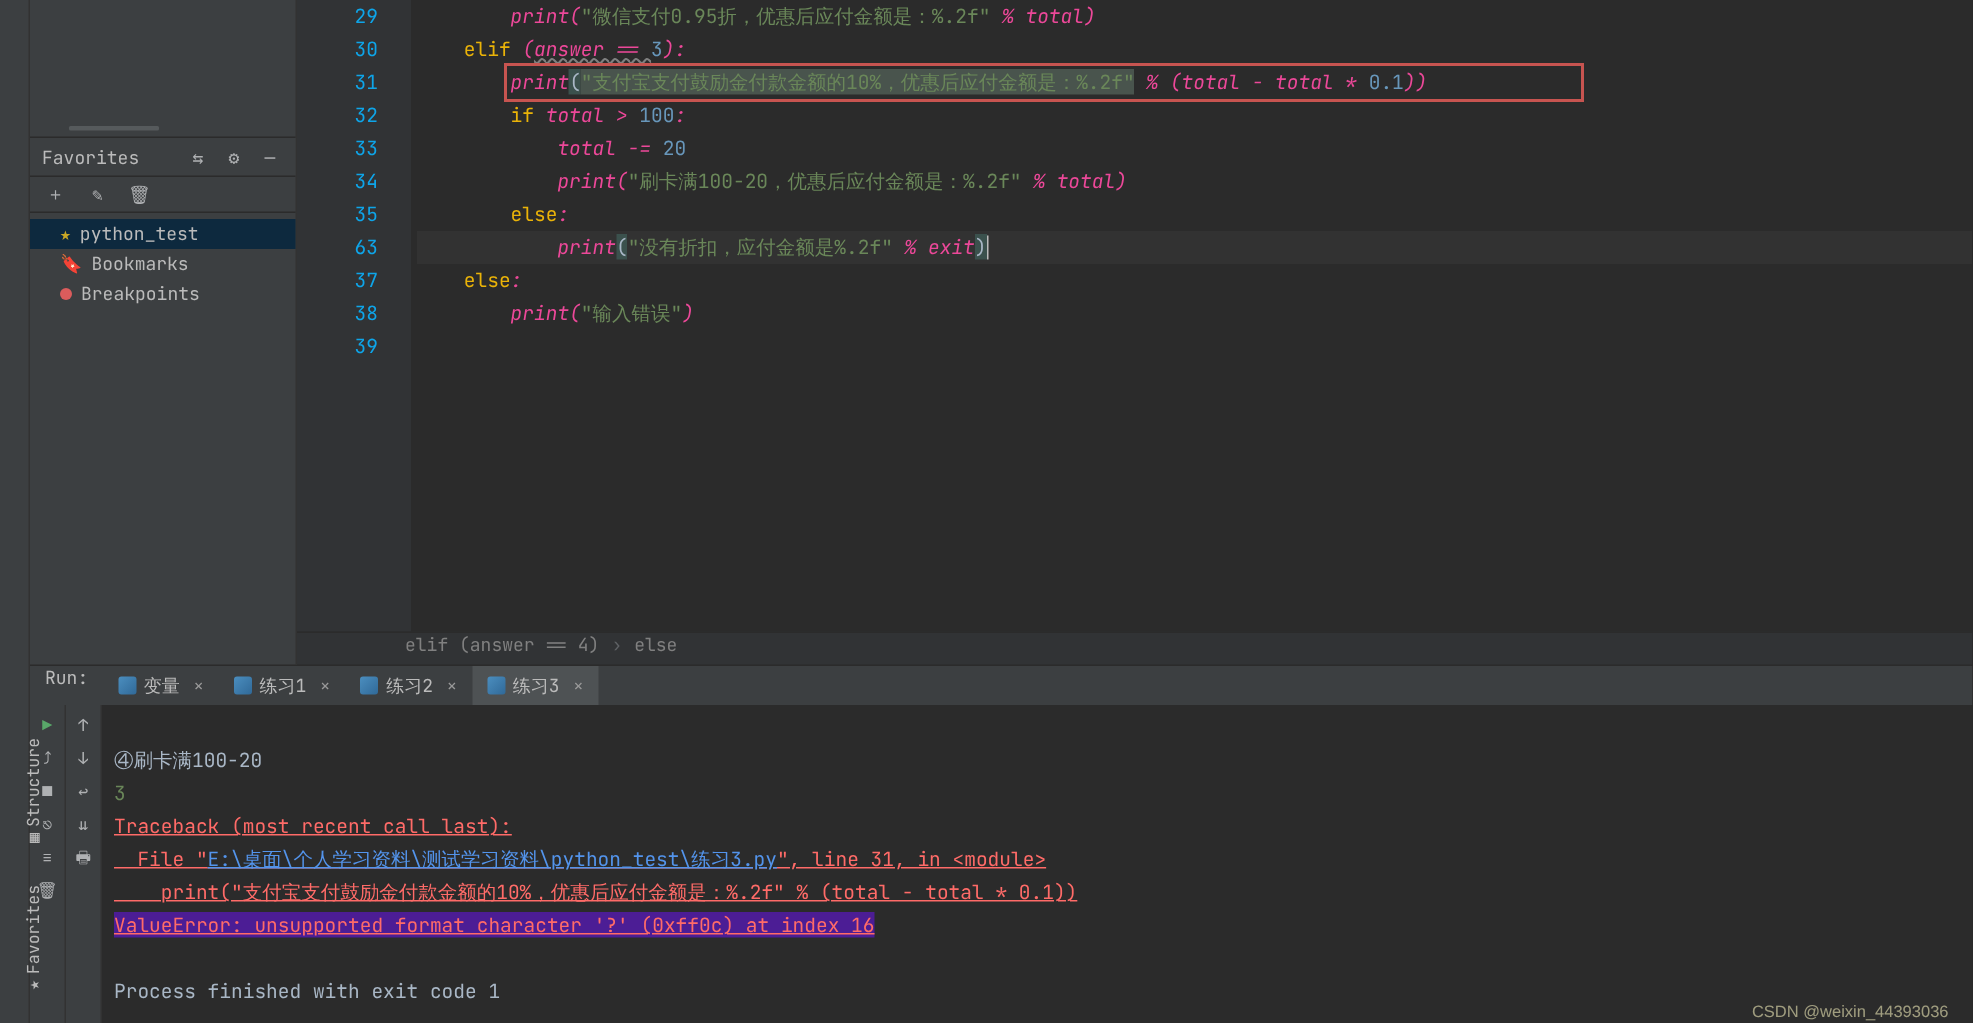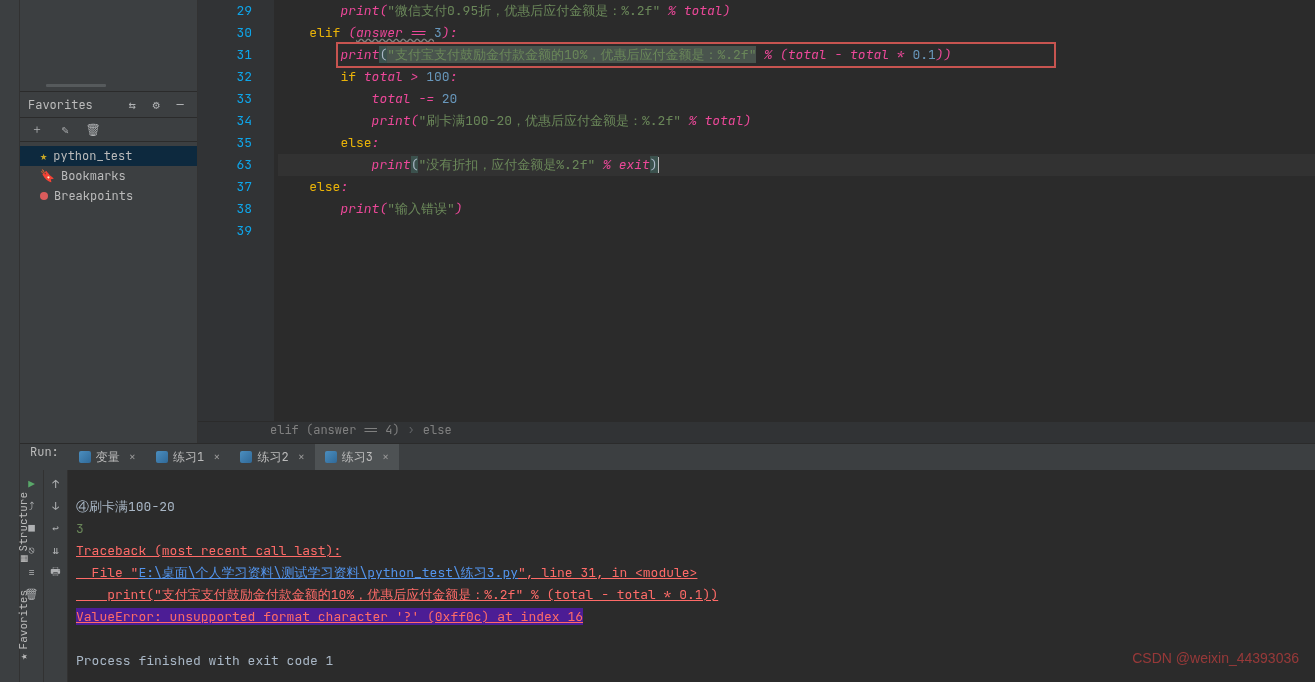--- a/index.html
+++ b/index.html
@@ -54,21 +54,21 @@
 .play { color:#59a869; }
 .console { flex:1; padding:4px 8px; font-size:13px; line-height:22px; white-space:pre; overflow:hidden; }
 .err { color:#ff6b68;text-decoration:underline; }
 .link { color:#5394ec; text-decoration:underline; }
 .grn { color:#6a8759; }
 .sel-line { background:#4c1d95; display:inline; }
 
 .rail { position:absolute; left:0; top:0; bottom:0; width:20px; background:#3c3f41; border-right:1px solid #323232; z-index:5; }
 .rail-label { position:absolute; transform:rotate(-90deg); transform-origin:left top; color:#bbb; font-size:11px; white-space:nowrap; display:flex; align-items:center; gap:4px; }
 
-.watermark { position:absolute; right:16px; bottom:16px; color:#ef4444; font-size:14px; opacity:.55; font-family:sans-serif; z-index:10; }
+.watermark { position:absolute; right:16px; bottom:1px; color:#fef9c3; font-size:11px; opacity:.55; font-family:sans-serif; z-index:10; }
 </style>
 </head>
 <body>
 
 <div class="rail">
   <div class="rail-label" style="left:16px; top:562px;">
       <span>▦</span>
       <span>Structure</span>
     </div>
   <div class="rail-label" style="left:16px; top:660px;">

